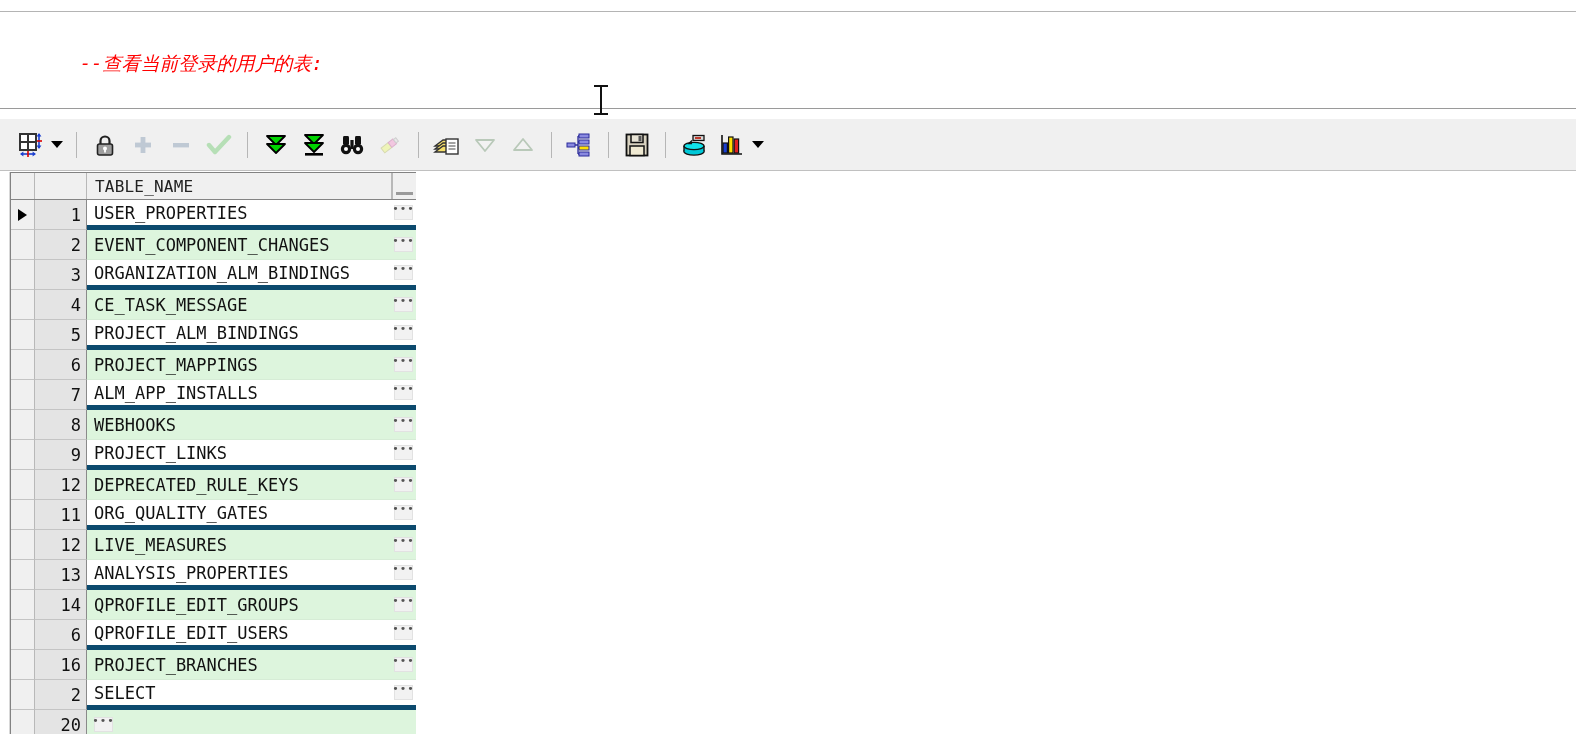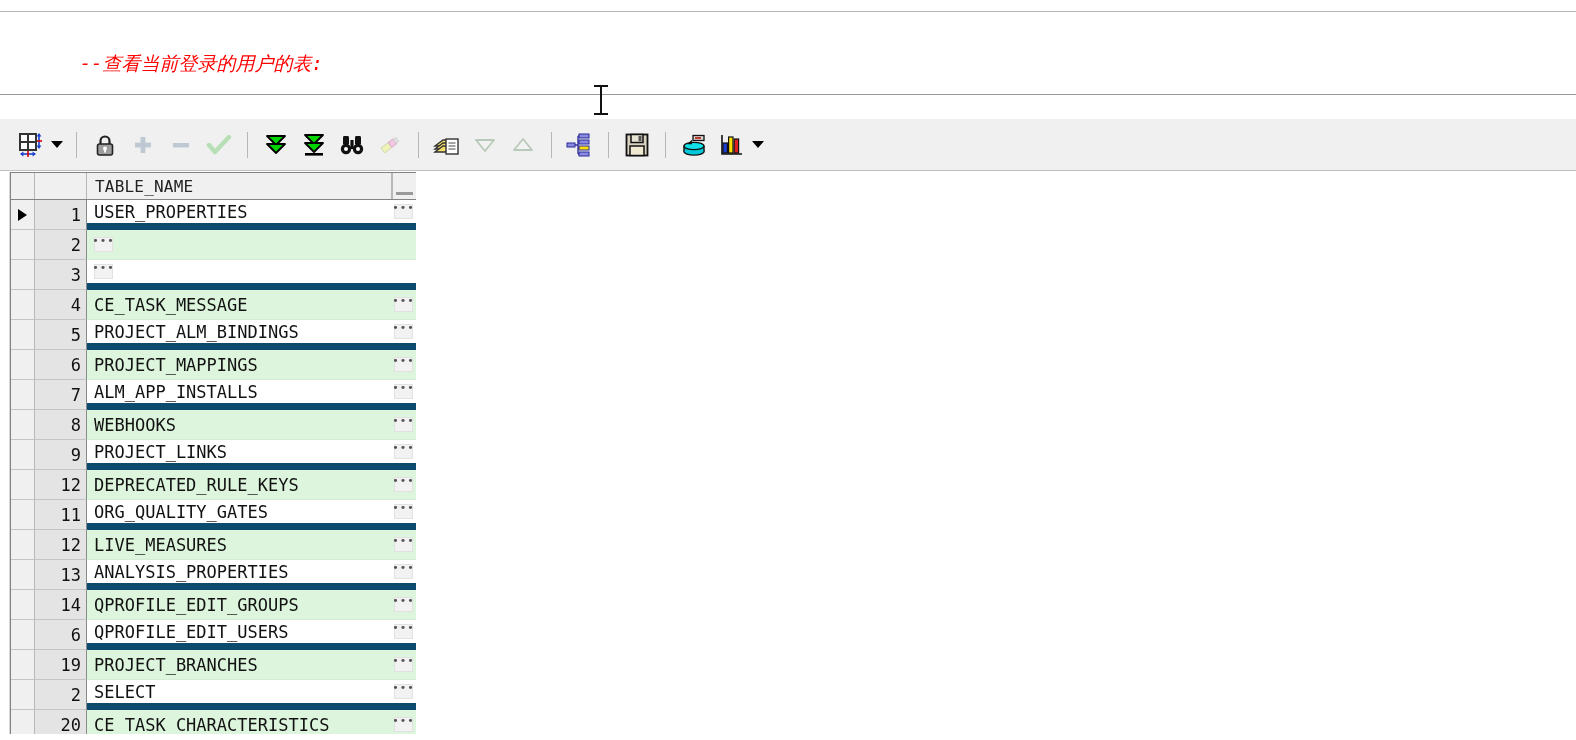--- a/index.html
+++ b/index.html
@@ -33,21 +33,21 @@
     line-height: 19px;
     white-space: nowrap;
   }
   .tab.active {
     background: #ffffff;
     border-color: #a0a0a0;
   }
 
   
   .editor-wrap {
-    position: absolute; left: 0; top: 11px; width: 1576px; height: 84px;
+    position: absolute; left: 0; top: 11px; width: 1576px; height: 98px;
     background: #ffffff;
     border-top: 1px solid #b4b4b4;
     border-bottom: 1px solid #9a9a9a;
     padding: 2px 0 0 0;
   }
   .editor-lines {
     position: absolute; left: 11px; top: 6px; right: 10px;
   }
   .code-line {
     font-family: "DejaVu Sans Mono", "Liberation Mono", monospace;
@@ -162,21 +162,21 @@
     font-size: 17px; color: #111;
   }
   .c-name {
     flex: 1;
     border-bottom: 1px solid #d6ecd6;
     display: flex; align-items: center; justify-content: space-between;
     padding-left: 7px; padding-right: 3px;
     font-size: 17px; color: #111;
     white-space: nowrap; overflow: hidden;
   }
-  .grid-row.odd .c-name { border-bottom: 7px solid #0c4a6e; }
+  .grid-row.odd .c-name { border-bottom: 5px solid #0c4a6e; }
   .ellip-btn {
     width: 19px; height: 15px;
     background: #f2f2f2;
     border: 1px solid #e2e2e2;
     display: flex; align-items: center; justify-content: center;
     font-size: 11px; line-height: 6px; color: #555;
     flex: 0 0 auto;
     letter-spacing: 1px;
     font-family: "DejaVu Sans", sans-serif;
   }
@@ -404,29 +404,31 @@
           <span>USER_PROPERTIES</span>
           <div class="ellip-btn">
             <span>•••</span>
           </div>
         </div>
       </div>
       <div class="grid-row even">
         <div class="c-marker"></div>
         <div class="c-rownum">2</div>
         <div class="c-name">
+          <span>EVENT_COMPONENT_CHANGES</span>
           <div class="ellip-btn">
             <span>•••</span>
           </div>
         </div>
       </div>
       <div class="grid-row odd">
         <div class="c-marker"></div>
         <div class="c-rownum">3</div>
         <div class="c-name">
+          <span>ORGANIZATION_ALM_BINDINGS</span>
           <div class="ellip-btn">
             <span>•••</span>
           </div>
         </div>
       </div>
       <div class="grid-row even">
         <div class="c-marker"></div>
         <div class="c-rownum">4</div>
         <div class="c-name">
           <span>CE_TASK_MESSAGE</span>
@@ -540,21 +542,21 @@
         <div class="c-rownum">6</div>
         <div class="c-name">
           <span>QPROFILE_EDIT_USERS</span>
           <div class="ellip-btn">
             <span>•••</span>
           </div>
         </div>
       </div>
       <div class="grid-row even">
         <div class="c-marker"></div>
-        <div class="c-rownum">19</div>
+        <div class="c-rownum">16</div>
         <div class="c-name">
           <span>PROJECT_BRANCHES</span>
           <div class="ellip-btn">
             <span>•••</span>
           </div>
         </div>
       </div>
       <div class="grid-row odd">
         <div class="c-marker"></div>
         <div class="c-rownum">2</div>
@@ -562,20 +564,19 @@
           <span>SELECT</span>
           <div class="ellip-btn">
             <span>•••</span>
           </div>
         </div>
       </div>
       <div class="grid-row even">
         <div class="c-marker"></div>
         <div class="c-rownum">20</div>
         <div class="c-name">
-          <span>CE_TASK_CHARACTERISTICS</span>
           <div class="ellip-btn">
             <span>•••</span>
           </div>
         </div>
       </div>
     </div>
 </div>
 
 </body></html>

